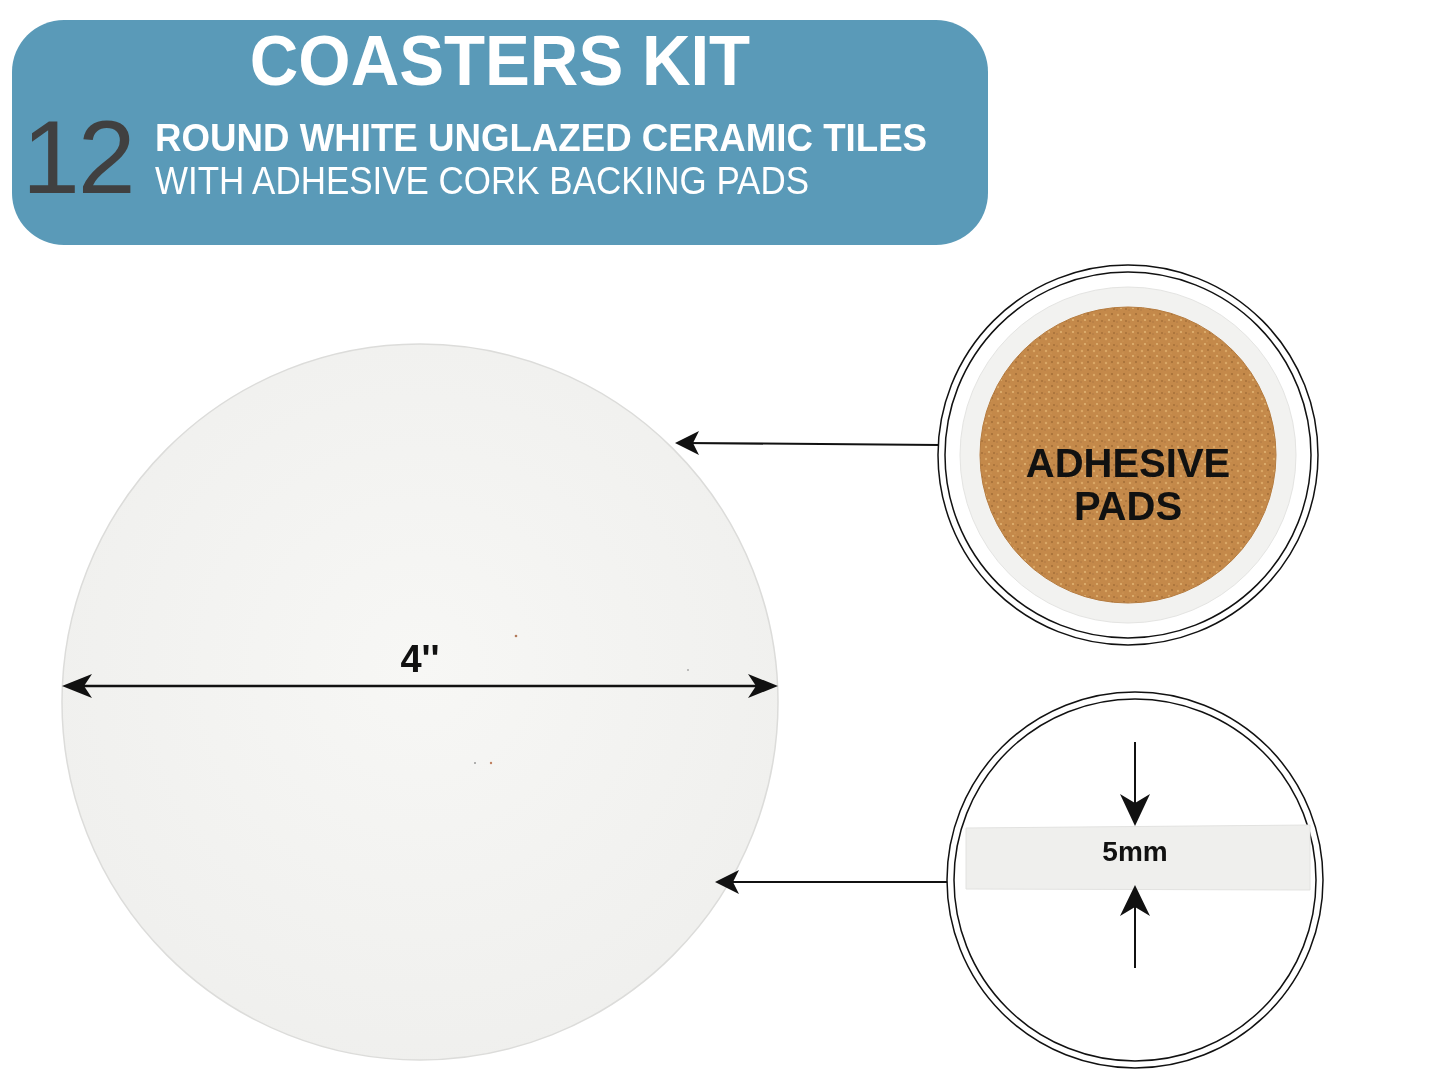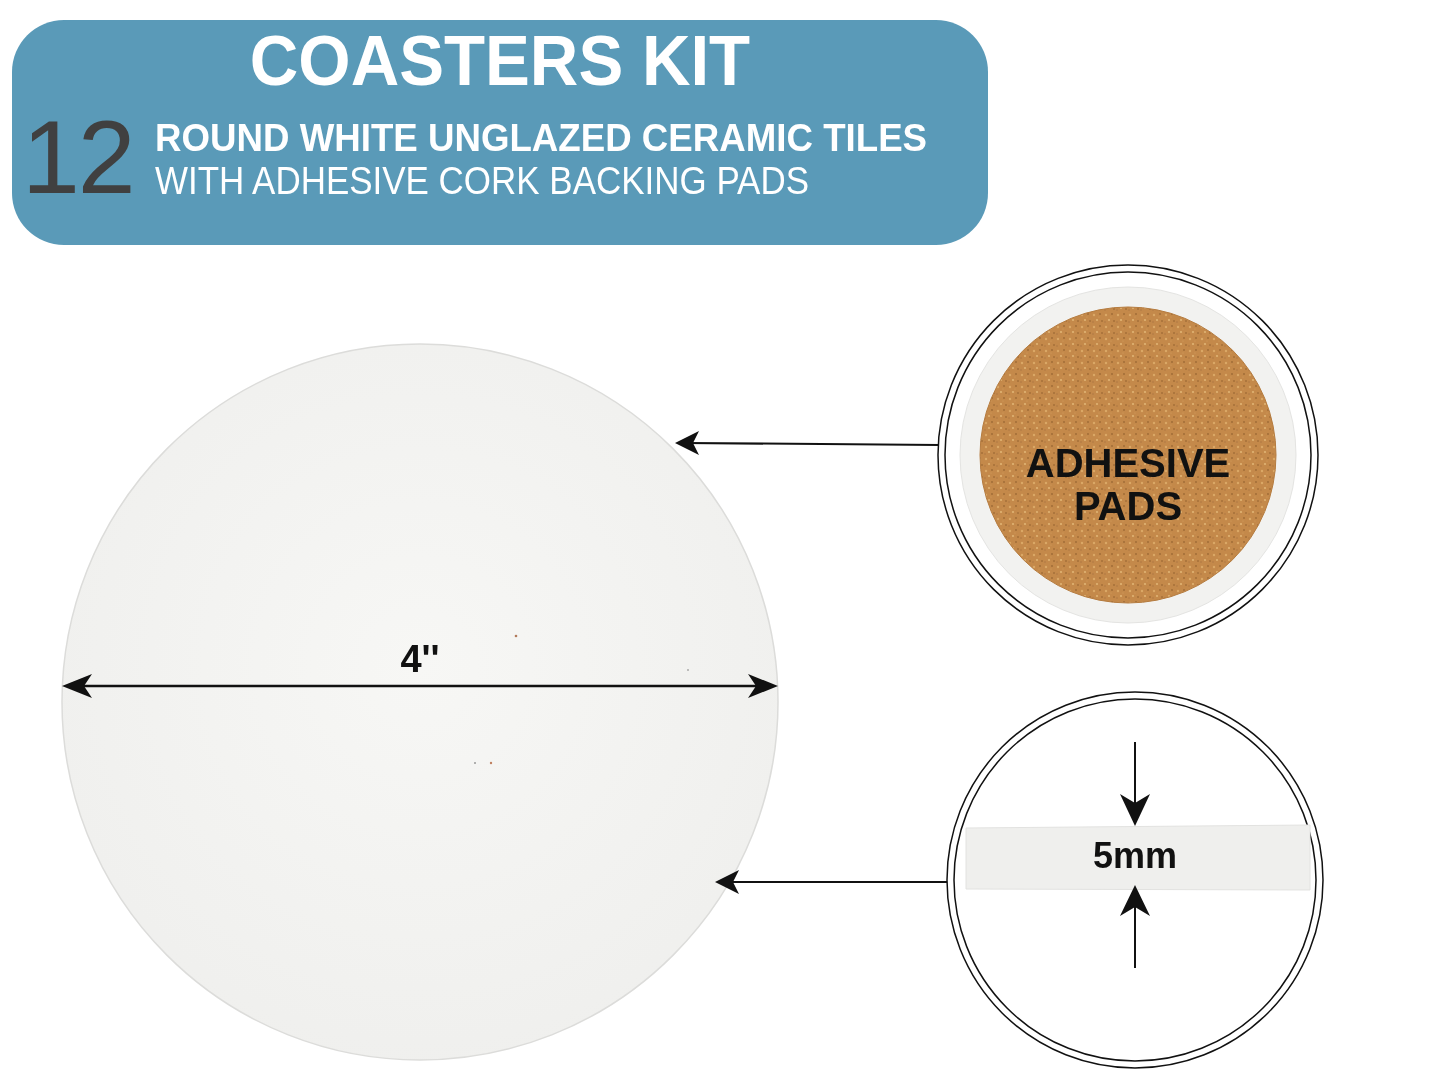--- a/index.html
+++ b/index.html
@@ -24,21 +24,21 @@
     .banner-line2 {
       position: absolute; left: 155px; top: 162px; color: #ffffff; font-weight: normal;
       font-size: 38px; line-height: 1; white-space: nowrap; transform-origin: left top; transform: scaleX(0.92);
     }
     svg.art { position: absolute; left: 0; top: 0; }
     .label {
       position: absolute; color: #111111; font-weight: bold; text-align: center; line-height: 1;
     }
     .diameter-label { left: 370px; top: 640px; width: 100px; font-size: 38px; }
     .cork-label { left: 1000px; top: 414px; width: 256px; font-size: 40px; line-height: 1.08; margin-top: 28px; }
-    .thickness-label { left: 1070px; top: 838px; width: 130px; font-size: 36px; }
+    .thickness-label { left: 1070px; top: 838px; width: 130px; font-size: 28px; }
   </style>
 </head>
 <body>
 
 <div class="banner"></div>
 <div class="banner-title">COASTERS KIT</div>
 <div class="banner-count">12</div>
 <div class="banner-line1">ROUND WHITE UNGLAZED CERAMIC TILES</div>
 <div class="banner-line2">WITH ADHESIVE CORK BACKING PADS</div>
 

